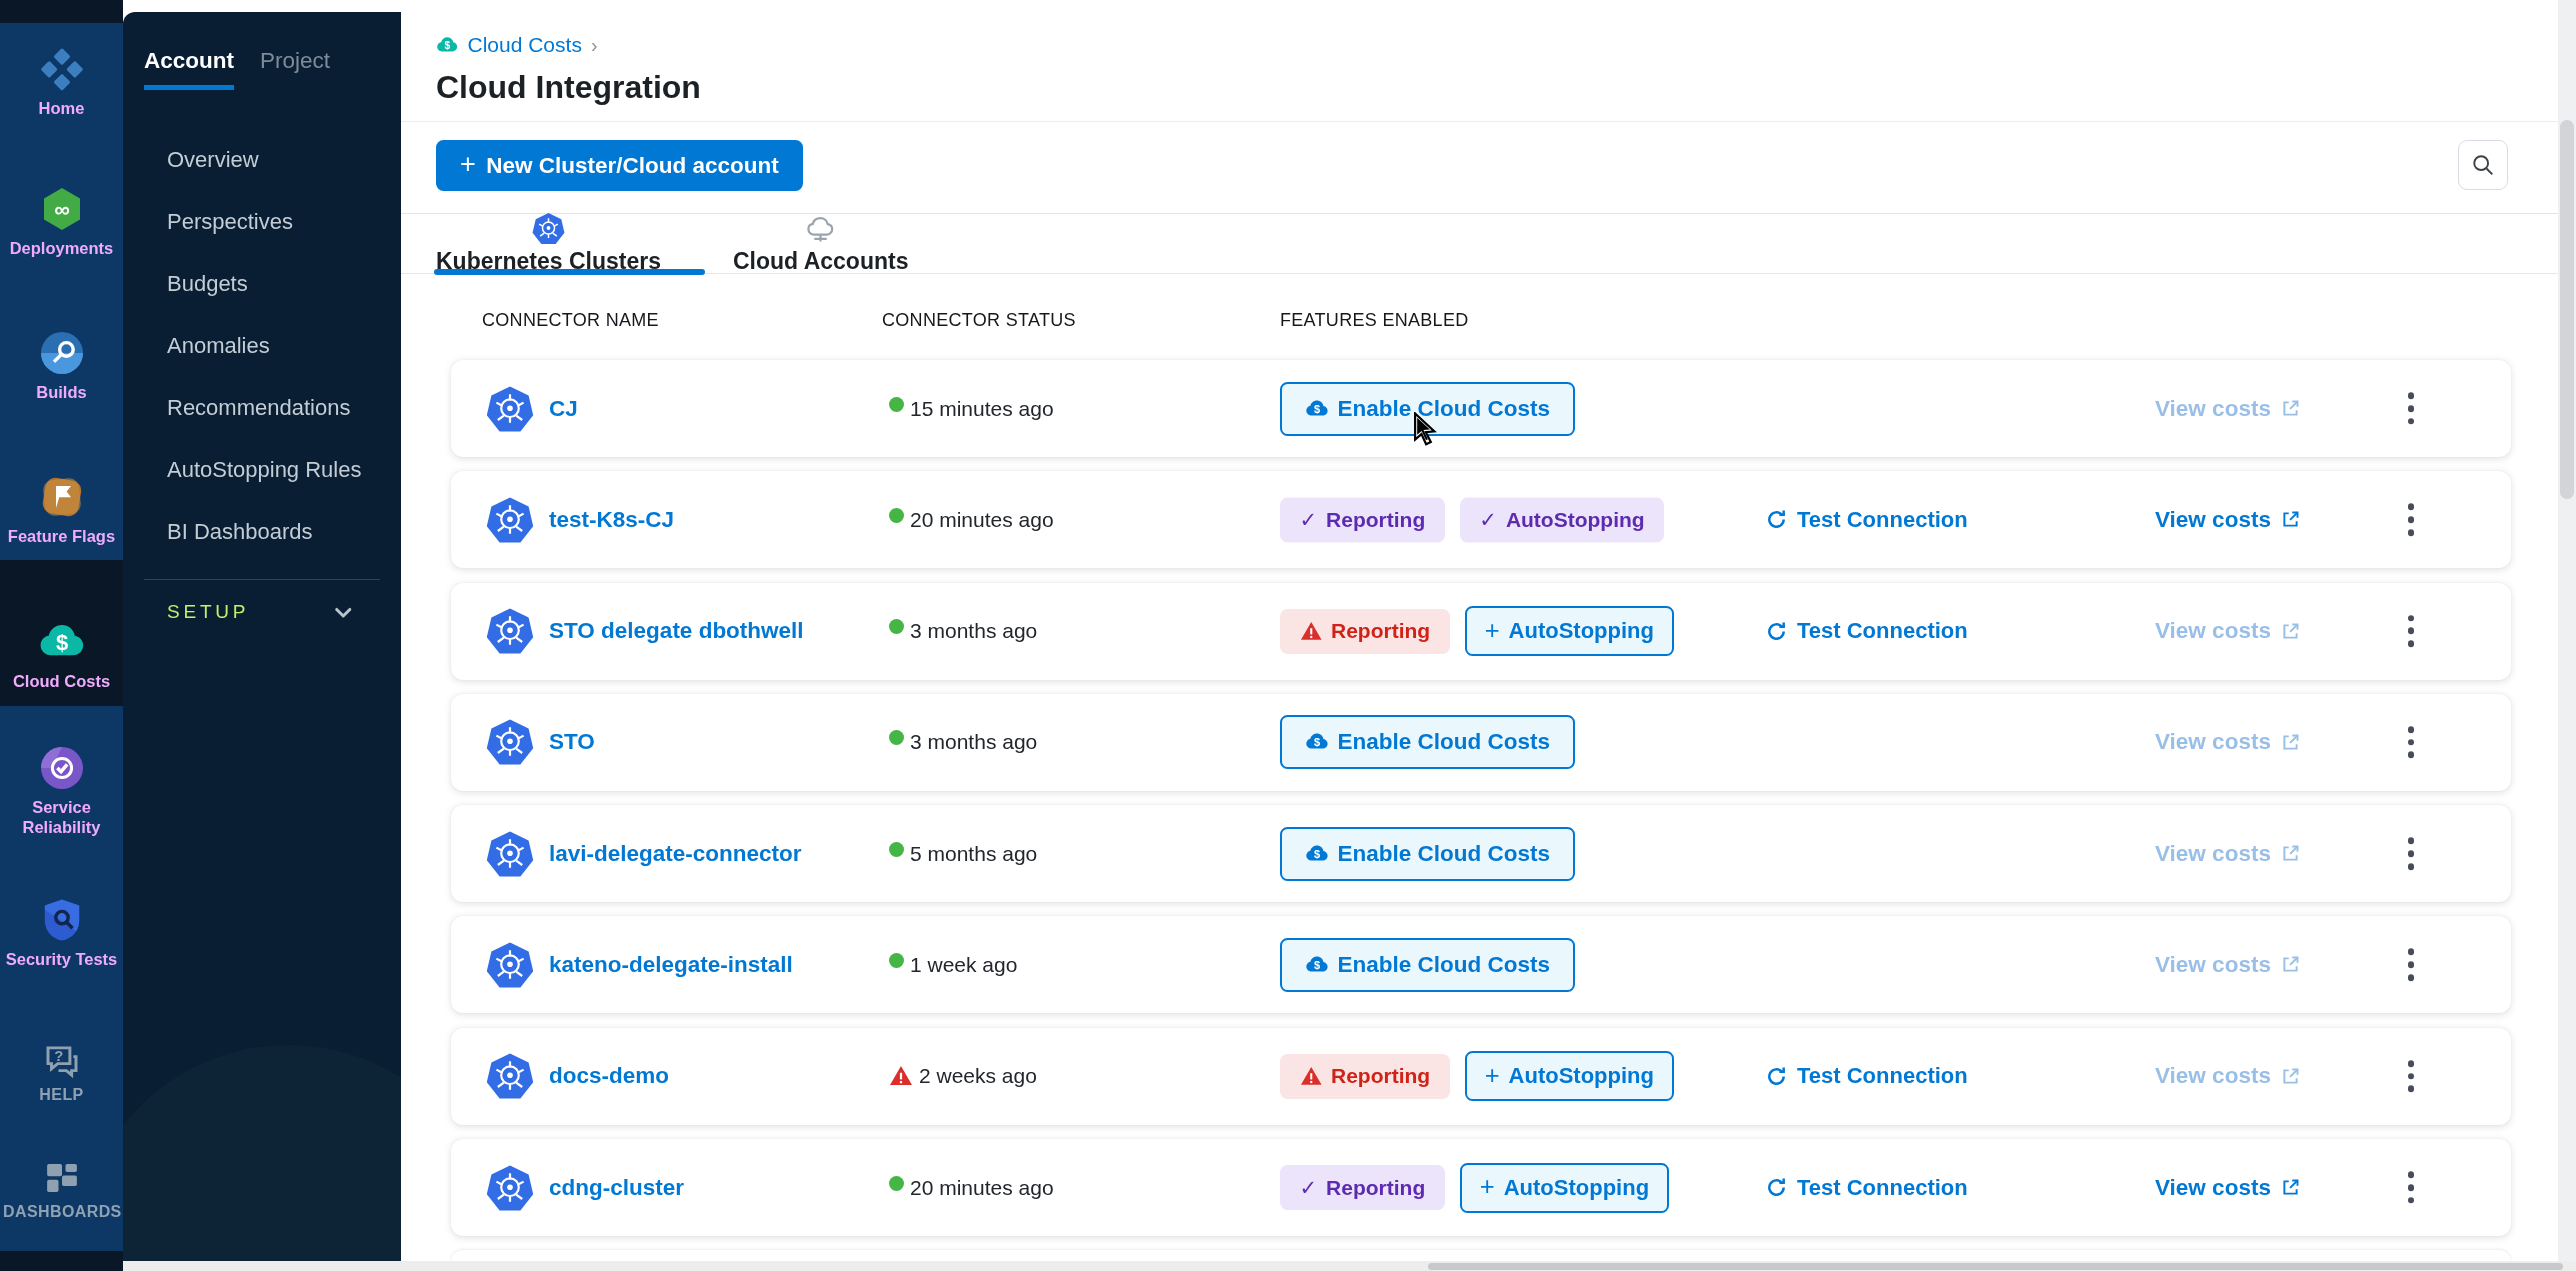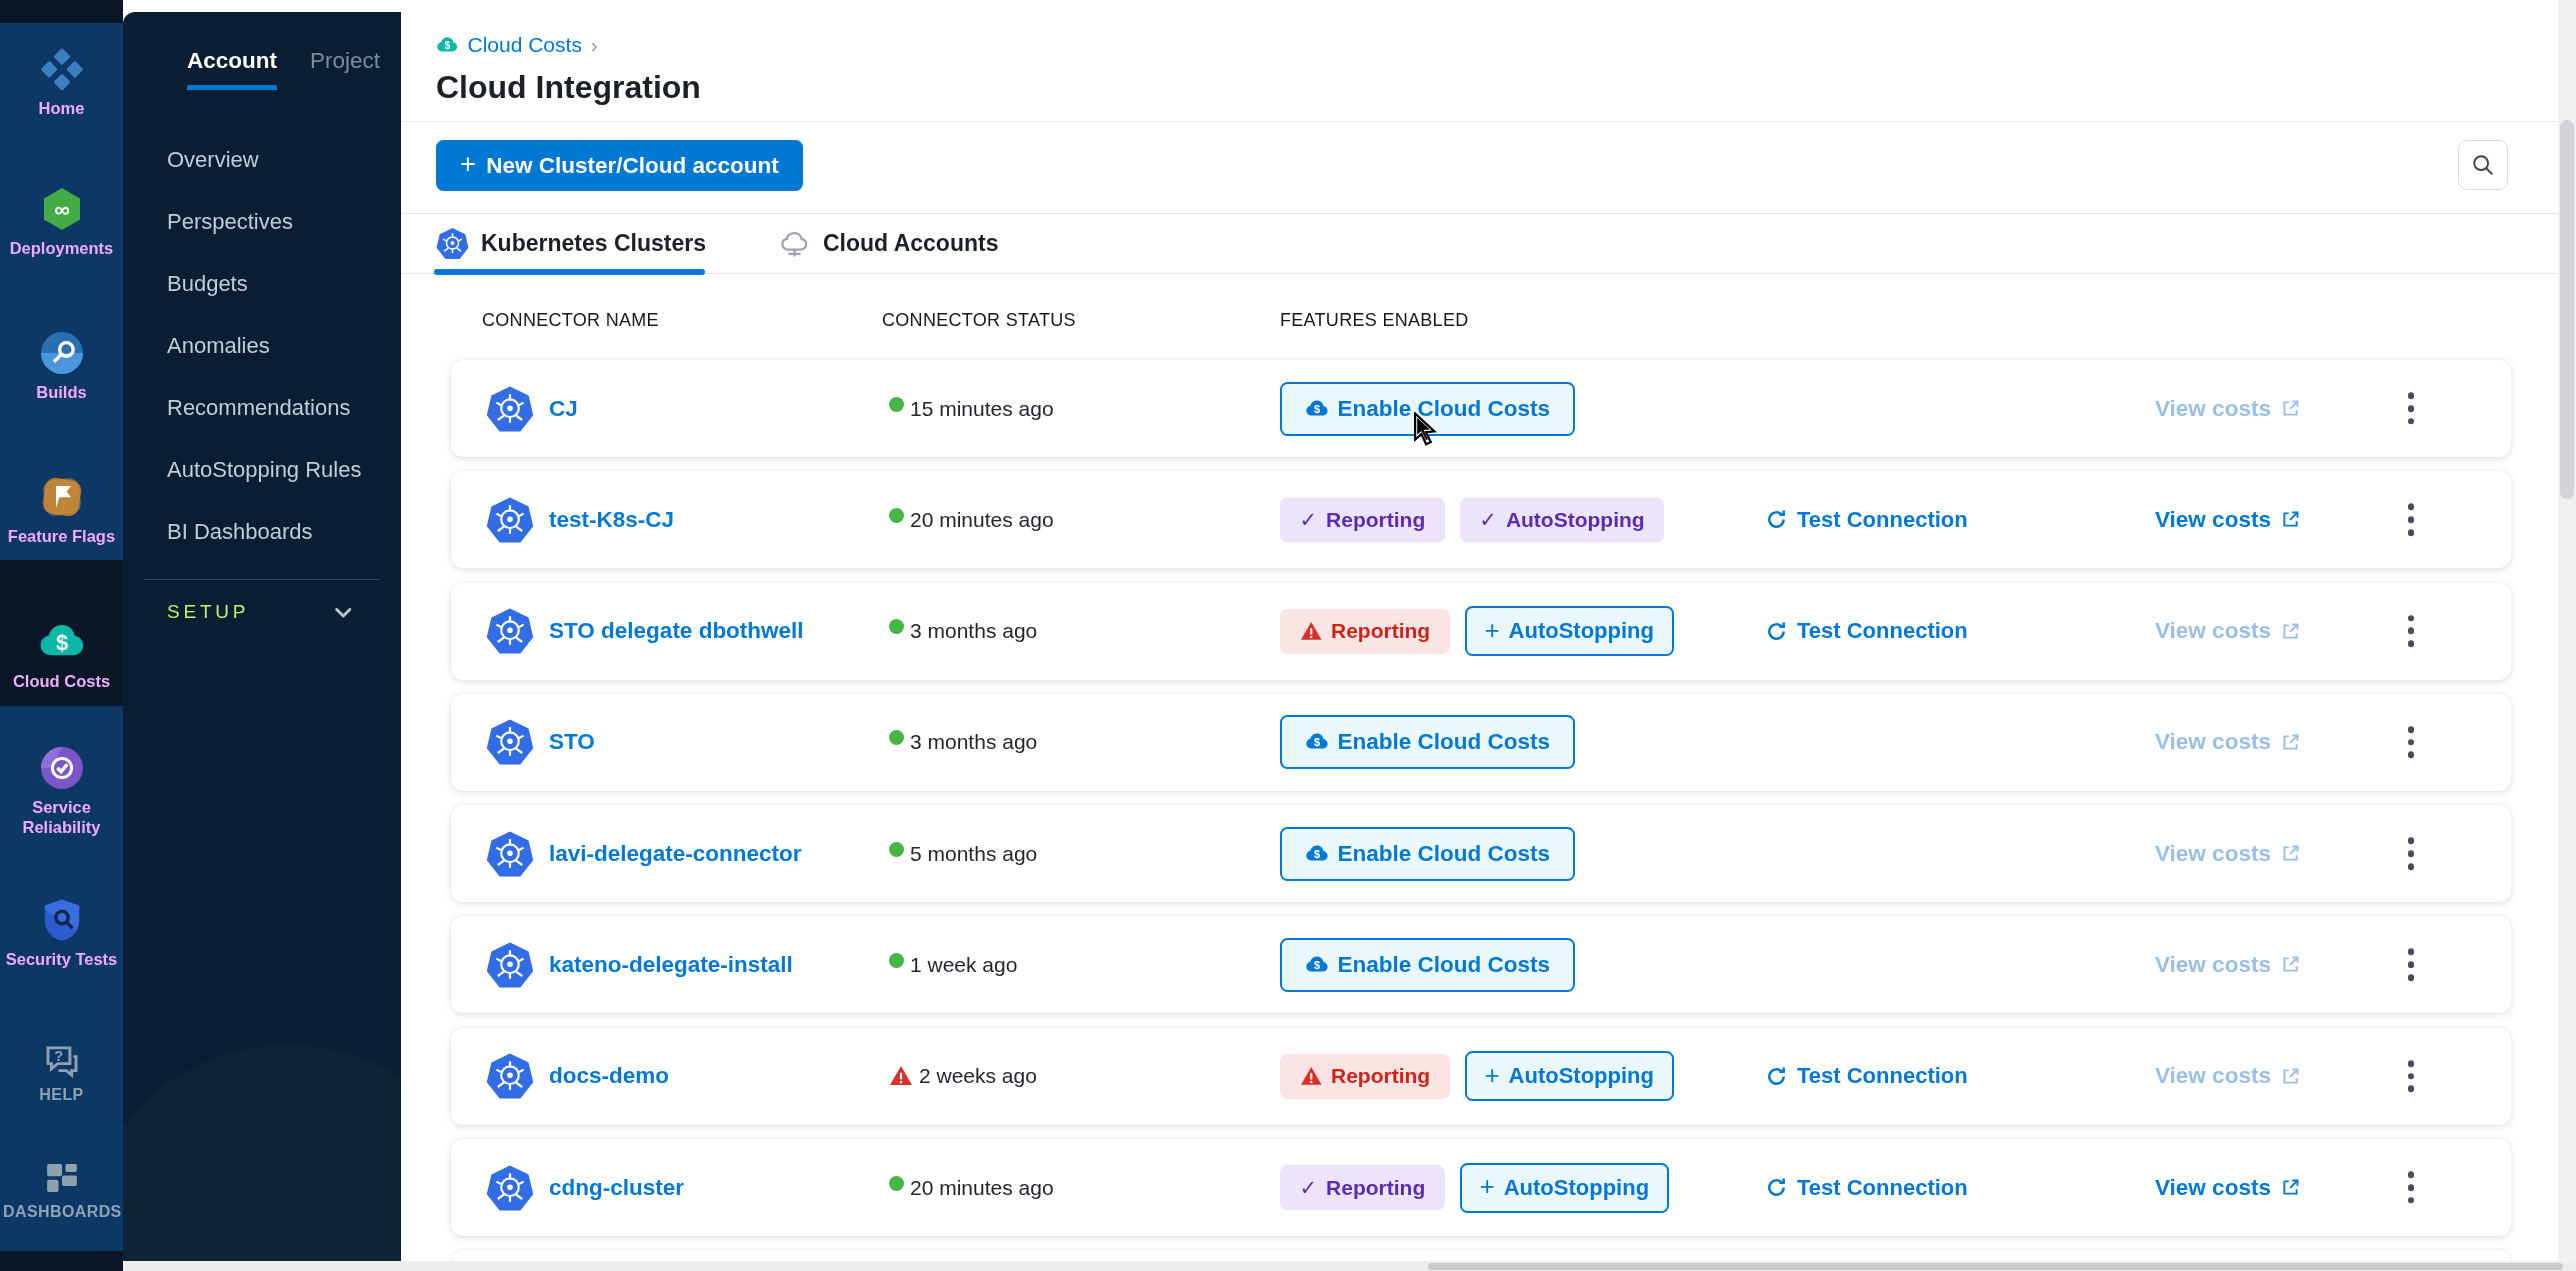--- a/index.html
+++ b/index.html
@@ -13,21 +13,21 @@
   .sec1{top:23px;height:537px;}
   .sec2{top:706px;height:545px;}
   .mod{position:absolute;left:0;width:123px;text-align:center;cursor:pointer;}
   .mod .micon{display:block;margin:0 auto 6px;width:48px;height:48px;}
   .mod .mlabel{display:block;color:#f0abfc;font-size:16.5px;font-weight:600;line-height:19.5px;padding:0 3px;}
   .mod.dim .mlabel{color:#90a2b2;font-size:16px;font-weight:600;letter-spacing:0.4px;}
   .mod.dim .micon{width:42px;height:42px;margin-bottom:3px;}
 
   
   .sidenav{position:absolute;left:123px;top:12px;width:278px;height:1259px;background:#0a1e33;border-top-left-radius:12px;z-index:4;overflow:hidden;}
-  .side-tabs{display:flex;align-items:flex-start;padding:36px 0 0 21px;gap:33px;margin-left:43px;}
+  .side-tabs{display:flex;align-items:flex-start;padding:36px 0 0 21px;gap:26px;}
   .side-tab{font-size:22.5px;font-weight:700;color:#fff;padding-bottom:10.5px;border-bottom:5.3px solid transparent;cursor:pointer;}
   .side-tab.inactive{color:#7e8c99;font-weight:400;}
   .side-tab.active{border-bottom-color:#0278d5;}
   .side-items{margin-top:39px;}
   .side-item{height:62px;line-height:62px;padding-left:44px;color:#c3cdd6;font-size:22px;cursor:pointer;}
   .side-divider{margin:16.5px 21px 0 21px;border-top:1.5px solid #2e4257;}
   .side-setup{display:flex;align-items:center;justify-content:space-between;padding:0 47px 0 44px;margin-top:21px;color:#bef264;font-size:19px;letter-spacing:3.8px;cursor:pointer;}
   .side-deco{position:absolute;left:-45px;bottom:-195px;width:421px;height:421px;border-radius:50%;background:#0d2437;}
   .side-deco2{position:absolute;left:105px;bottom:-30px;width:60px;height:135px;border-radius:30px;background:#0d2437;}
 
@@ -38,21 +38,21 @@
   .crumb-link{color:#0278d5;font-size:21px;cursor:pointer;}
   .crumb-sep{color:#8e949b;font-size:19.5px;}
   .page-title{margin-top:12px;font-size:32px;font-weight:700;color:#1c2126;}
 
   .toolbar{position:relative;height:92px;border-bottom:1.5px solid #e2e4e9;}
   .btn-primary{position:absolute;left:35px;top:18px;height:51px;display:inline-flex;align-items:center;gap:10.5px;background:#0278d5;color:#fff;border:none;border-radius:7.5px;font-size:22.5px;font-weight:700;padding:0 24px;cursor:pointer;font-family:inherit;}
   .btn-primary .plus{font-size:27px;font-weight:400;margin-top:-2.3px;}
   .search-btn{position:absolute;right:50px;top:18px;width:50px;height:50px;border:1.5px solid #d8dce3;border-radius:9px;background:#fff;display:flex;align-items:center;justify-content:center;cursor:pointer;}
 
   .tabsrow{position:relative;height:60px;border-bottom:1.5px solid #e6e7ec;display:flex;align-items:center;padding-left:35px;gap:72px;}
-  .tab{display:inline-flex;align-items:center;gap:12px;font-size:23px;font-weight:700;color:#1c2126;cursor:pointer;}
+  .tab{display:inline-flex;align-items:center;gap:3px;font-size:23px;font-weight:700;color:#1c2126;cursor:pointer;flex-direction:column;}
   .tab .ticon{width:33px;height:33px;}
   .tab-underline{position:absolute;left:33px;bottom:-1.5px;width:271px;height:5.3px;border-radius:3px;background:#0278d5;}
 
   .thead{position:relative;height:86px;}
   .th{position:absolute;top:36px;font-size:18px;font-weight:400;color:#15191d;letter-spacing:0.3px;}
   .th1{left:81px;} .th2{left:481px;} .th3{left:879px;}
 
   .rows{position:relative;}
   .card{position:relative;margin:0 0 14.3px 50px;width:2060px;height:97px;background:#fff;border-radius:12px;box-shadow:0 1.5px 7.5px rgba(96,97,112,.18),0 0 1.5px rgba(40,41,61,.08);}
   .card>*{position:absolute;top:50%;transform:translateY(-50%);}

